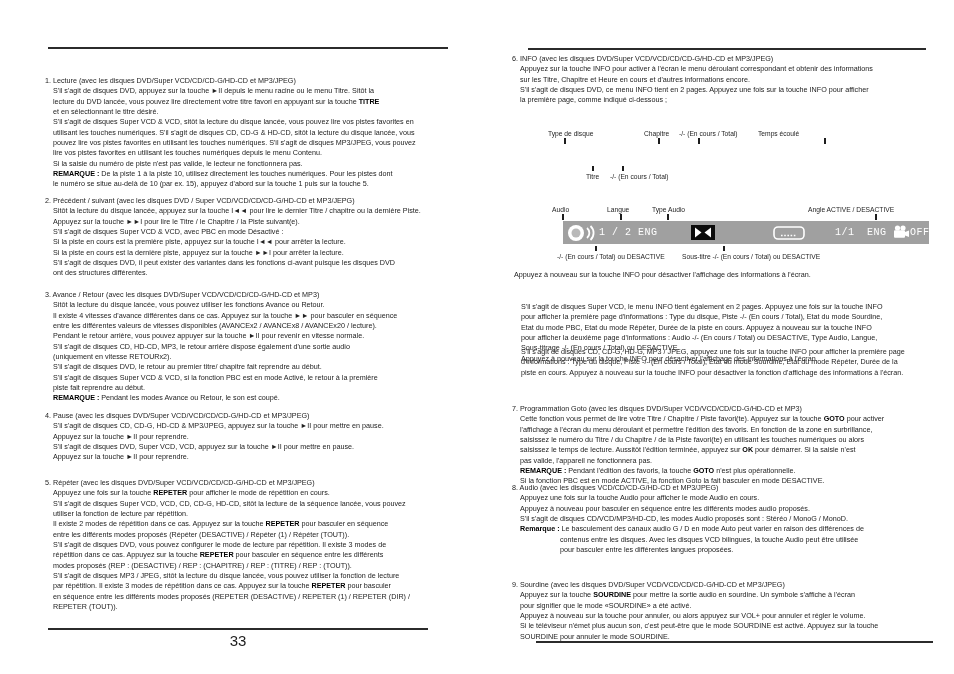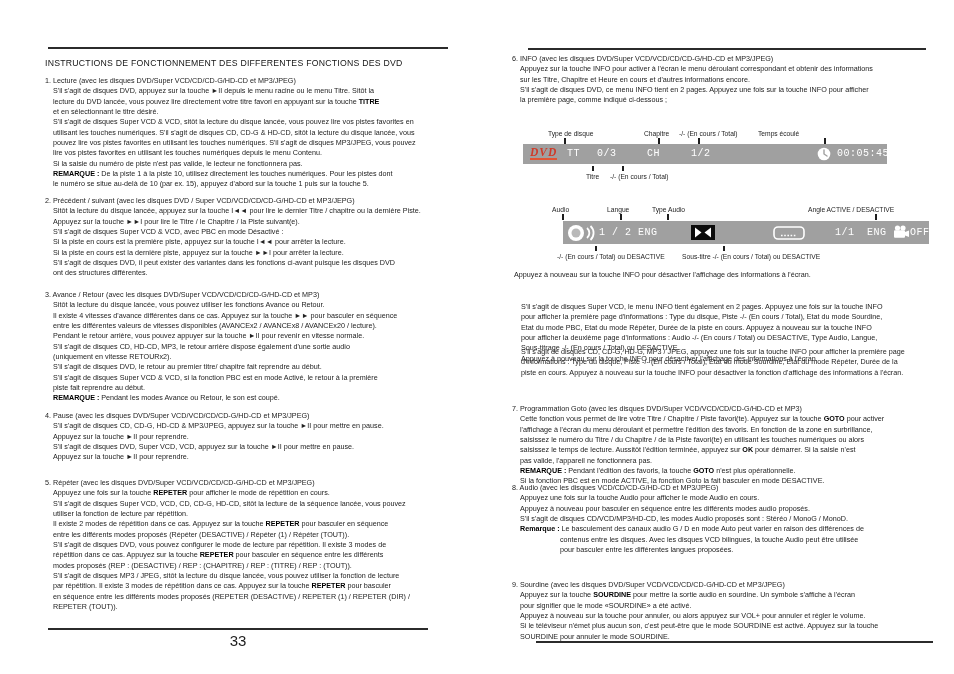--- a/index.html
+++ b/index.html
@@ -49,21 +49,20 @@
 <body>
 
 <div class="rule" style="left:48px;top:47px;width:400px;"></div>
 <div class="rule" style="left:48px;top:628px;width:380px;"></div>
 <div class="rule" style="left:528px;top:48px;width:398px;"></div>
 <div class="rule" style="left:536px;top:641px;width:397px;"></div>
 
 <div class="pagenum" style="left:48px;top:632px;width:380px;">33</div>
 
 <div class="page" id="left-page">
-  <div class="page-title">INSTRUCTIONS DE FONCTIONNEMENT DES DIFFERENTES FONCTIONS DES DVD</div>
   <div class="para rich" style="top:30px;">1. Lecture (avec les disques DVD/Super VCD/CD/CD-G/HD-CD et MP3/JPEG)
 S'il s'agit de disques DVD, appuyez sur la touche ►II depuis le menu racine ou le menu Titre. Sitôt la
 lecture du DVD lancée, vous pouvez lire directement votre titre favori en appuyant sur la touche <b>TITRE</b>
 et en sélectionnant le titre désiré.
 S'il s'agit de disques Super VCD &amp; VCD, sitôt la lecture du disque lancée, vous pouvez lire vos pistes favorites en
 utilisant les touches numériques. S'il s'agit de disques CD, CD-G &amp; HD-CD, sitôt la lecture du disque lancée, vous
 pouvez lire vos pistes favorites en utilisant les touches numériques. S'il s'agit de disques MP3/JPEG, vous pouvez
 lire vos pistes favorites en utilisant les touches numériques depuis le menu Contenu.
 Si la saisie du numéro de piste n'est pas valide, le lecteur ne fonctionnera pas.
 <b>REMARQUE :</b> De la piste 1 à la piste 10, utilisez directement les touches numériques. Pour les pistes dont
@@ -117,34 +116,20 @@
   <div class="diagram" style="top:84px;height:62px;">
     <span class="dlabel" style="left:36px;top:0;">Type de disque</span>
     <span class="dlabel" style="left:132px;top:0;">Chapitre</span>
     <span class="dlabel" style="left:167px;top:0;">-/- (En cours / Total)</span>
     <span class="dlabel" style="left:246px;top:0;">Temps écoulé</span>
     <span class="tick" style="left:52px;top:8px;"></span>
     <span class="tick" style="left:146px;top:8px;"></span>
     <span class="tick" style="left:186px;top:8px;"></span>
     <span class="tick" style="left:312px;top:8px;"></span>
 
-    <div class="osd-bar" id="osd-bar-1" style="left:11px;top:14px;width:364px;height:20px;">
-      <span class="dvd-logo">DVD</span>
-      <span class="osd" style="left:44px;">TT</span>
-      <span class="osd" style="left:74px;">0/3</span>
-      <span class="osd" style="left:124px;">CH</span>
-      <span class="osd" style="left:168px;">1/2</span>
-      <span class="osd-icon" style="left:294px;top:3px;">
-        <svg width="14" height="14" viewBox="0 0 14 14">
-            <circle cx="7" cy="7" r="6.3" fill="#fff"></circle>
-            <path d="M7 3 L7 7 L10 9" stroke="#a0a0a0" stroke-width="1.4" fill="none" stroke-linecap="round"></path>
-          </svg>
-      </span>
-      <span class="osd" style="left:314px;">00:05:45</span>
-    </div>
 
     <span class="tick" style="left:80px;top:36px;height:5px;"></span>
     <span class="tick" style="left:110px;top:36px;height:5px;"></span>
     <span class="dlabel" style="left:74px;top:43px;">Titre</span>
     <span class="dlabel" style="left:98px;top:43px;">-/- (En cours / Total)</span>
   </div>
 
   <div class="diagram" style="top:158px;height:58px;">
     <span class="dlabel" style="left:40px;top:2px;">Audio</span>
     <span class="dlabel" style="left:95px;top:2px;">Langue</span>

